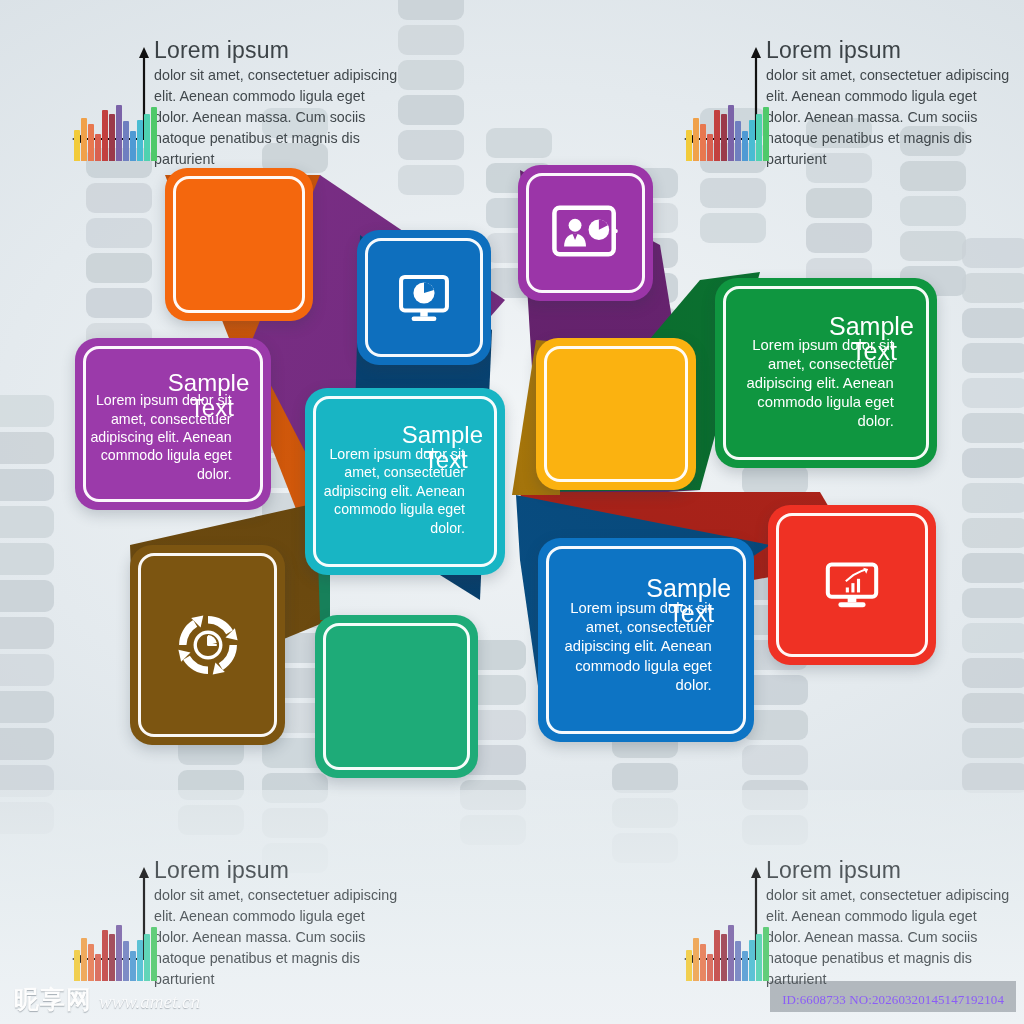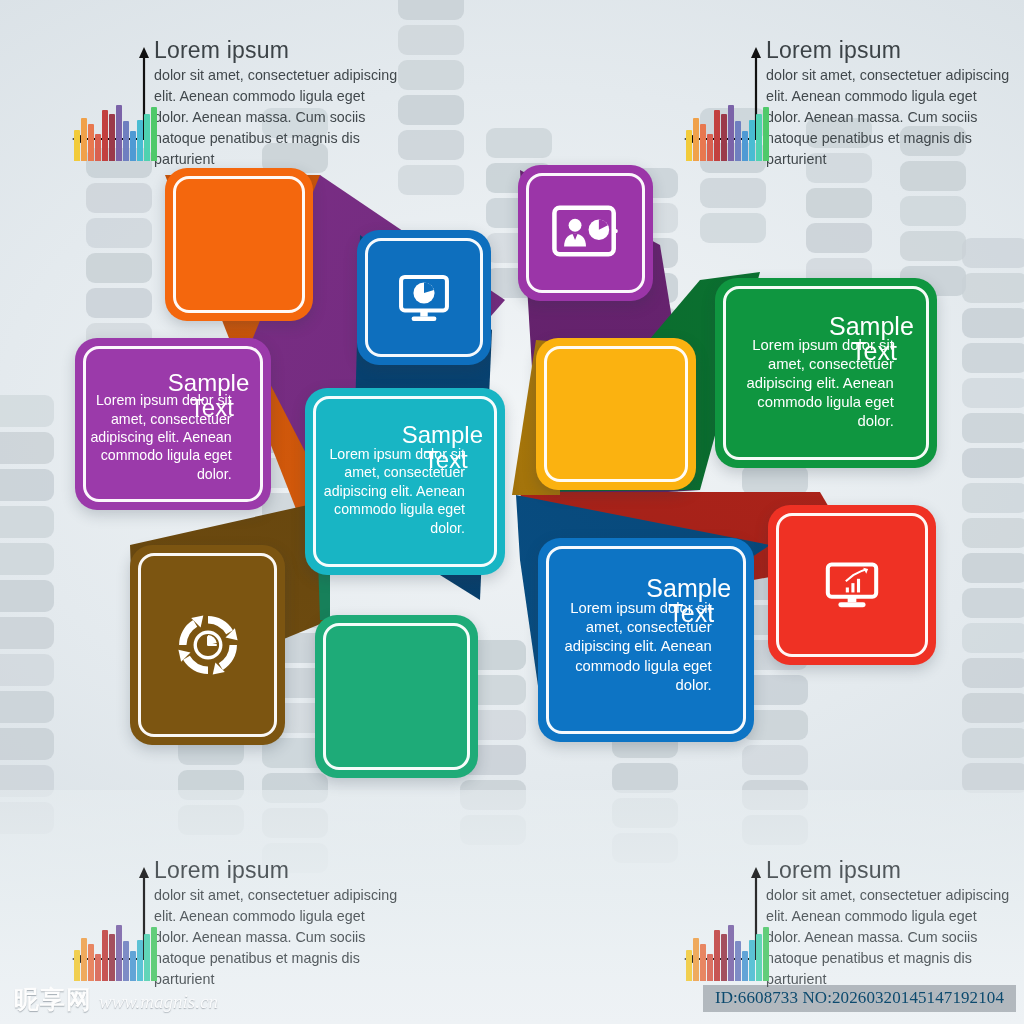--- a/index.html
+++ b/index.html
@@ -75,23 +75,23 @@
     font-family: "Liberation Serif", serif; font-weight: bold; font-size: 25px;
     color: #fdfdfd; letter-spacing: 1px;
     text-shadow: 0 1px 1px rgba(110,120,130,.55);
   }
   #logo .url {
     font-family: "Liberation Serif", serif; font-style: italic; font-size: 19px;
     color: #fafbfc; text-shadow: 0 1px 1px rgba(110,120,130,.5);
   }
   #idtag {
     position: absolute; right: 8px; bottom: 12px;
-    background: rgba(120,128,136,.5); color: #0c4a6e;
-    font-family: "Liberation Serif", serif; font-size: 17px;
-    padding: 3px 12px 4px; letter-spacing: .1px;
+    background: rgba(120,128,136,.5); color: #8b5cf6;
+    font-family: "Liberation Serif", serif; font-size: 13px;
+    padding: 11px 12px 4px; letter-spacing: .1px;
   }
 </style>
 </head>
 <body>
 
 <div id="stage">
 
   <div id="bg-tiles">
       <div class="tilecol" style="left: -18px; top: 395px;">
         <div class="tile" style="width: 72px; height: 32px; opacity: 0.55;"></div>
@@ -378,21 +378,21 @@
       </div>
     </div>
 
   <div id="reflect">
     
   </div>
 
   <div id="footer">
     <div id="logo">
       <span class="cn">昵享网</span>
-      <span class="url">www.magnis.cn</span>
+      <span class="url">www.amet.cn</span>
     </div>
     <div id="idtag">ID:6608733 NO:20260320145147192104</div>
   </div>
 
 <div class="lorem" style="left: 140px; top: 38px; z-index: 40;">
       <div class="axis"><svg width="86" height="100" viewBox="0 0 86 100">
       <path d="M76 96 L76 10" stroke="#111" stroke-width="2.2" fill="none"></path>
       <path d="M76 3 L81 14 L71 14 Z" fill="#111"></path>
       <path d="M78 95 L12 95" stroke="#111" stroke-width="2.2" fill="none"></path>
       <path d="M4 95 L15 90 L15 100 Z" fill="#111"></path>

